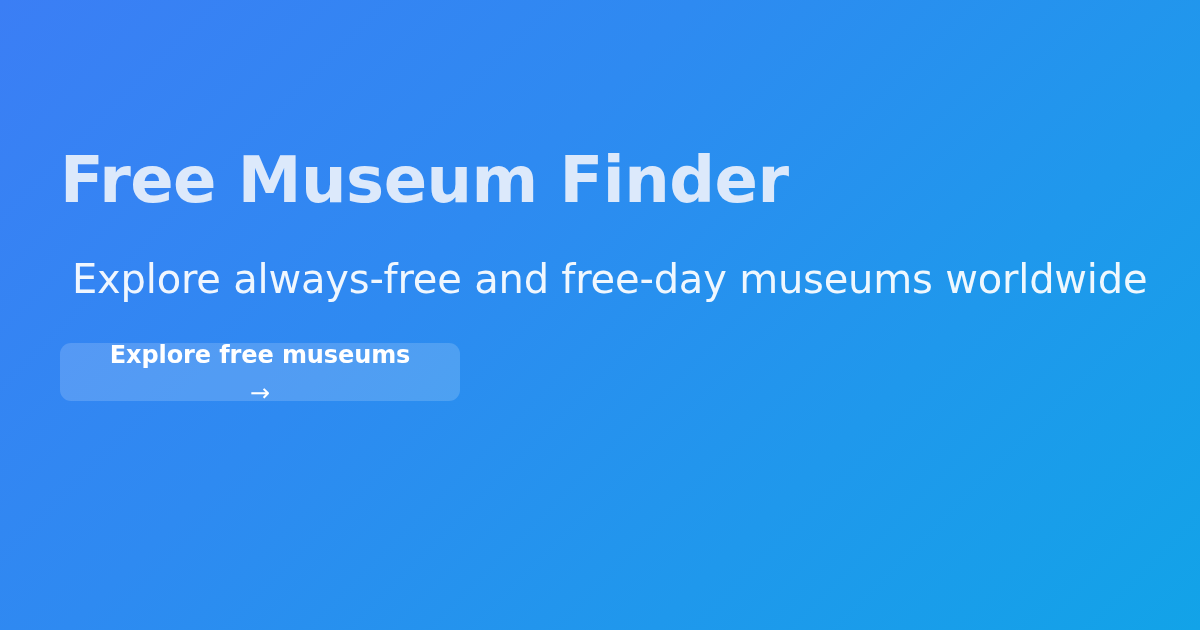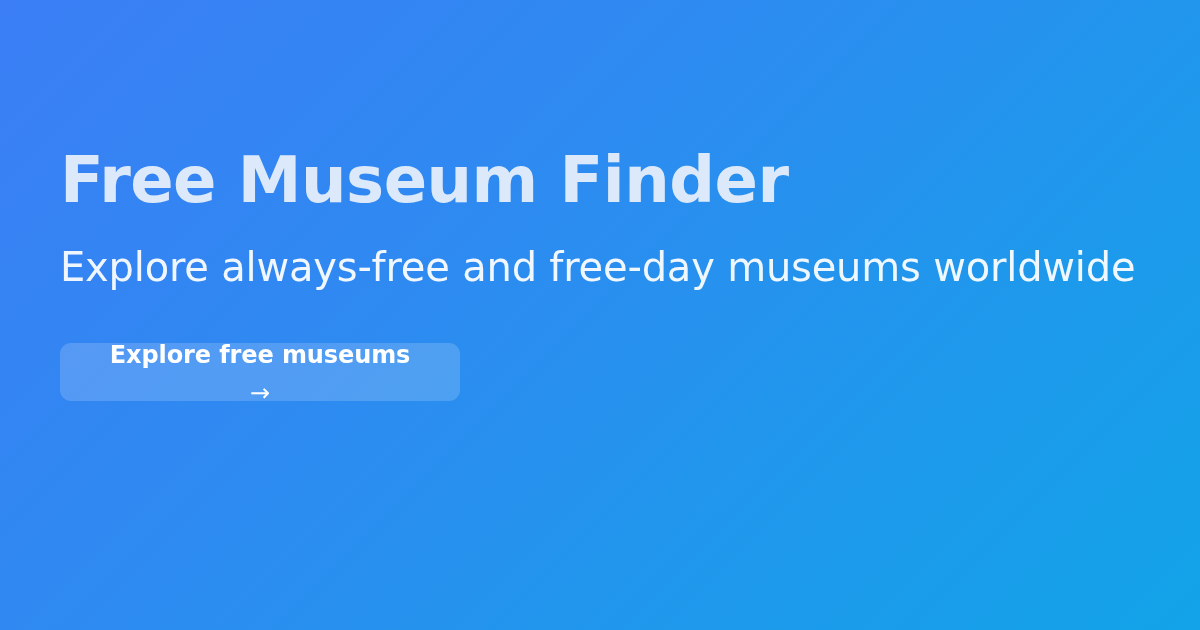--- a/index.html
+++ b/index.html
@@ -47,21 +47,21 @@
     letter-spacing: -0.5px;
     color: #dce9fb;
     white-space: nowrap;
   }
 
   
   .hero-subtitle {
     position: absolute;
     left: 0;
     top: 241px;
-    margin: 0;
+    margin: 12px;
     font-size: 40px;
     line-height: 52px;
     font-weight: 400;
     letter-spacing: -0.2px;
     color: rgba(255, 255, 255, 0.93);
     white-space: nowrap;
   }
 
   
   .hero-cta {

